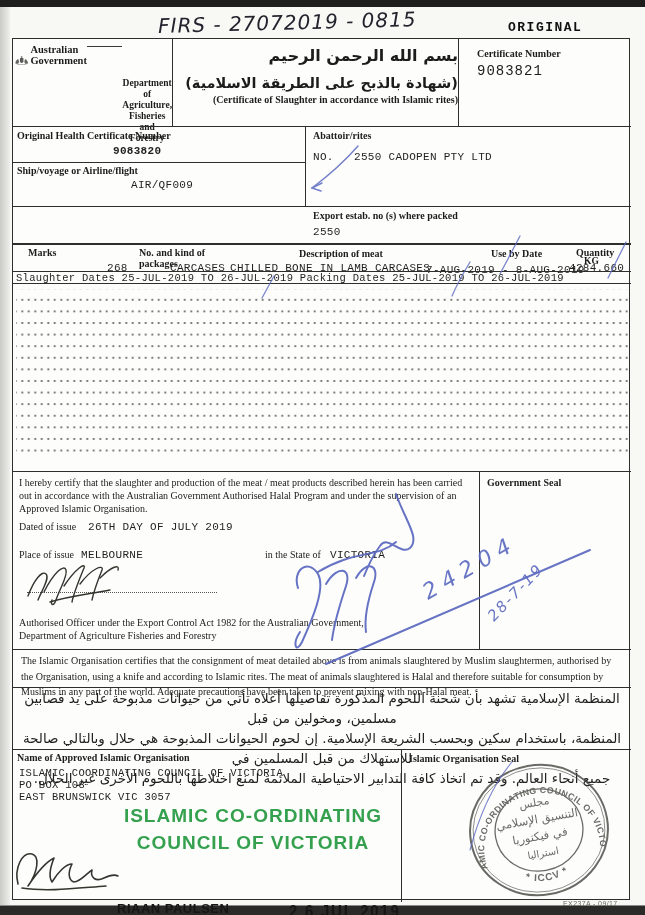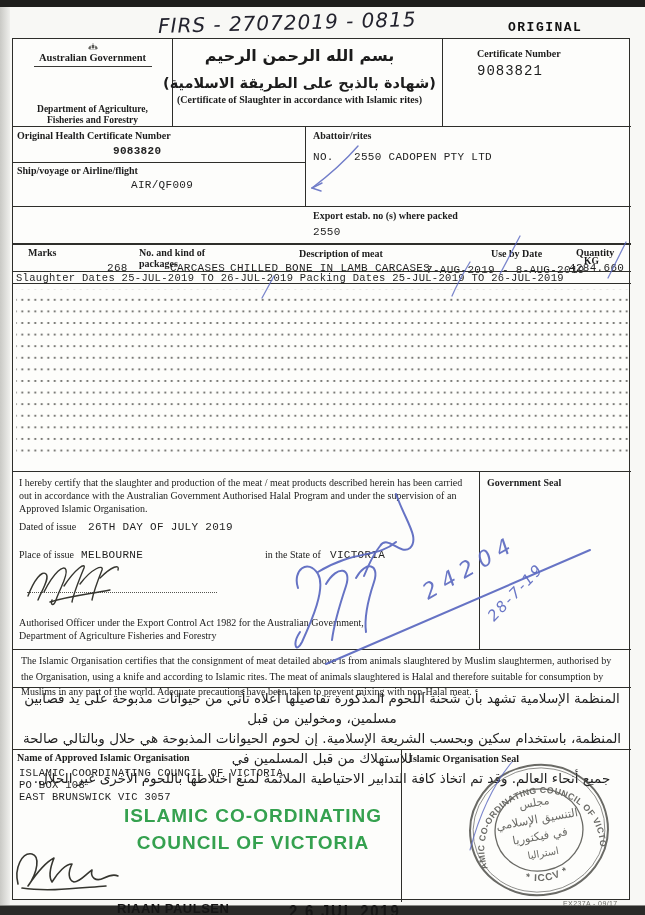--- a/index.html
+++ b/index.html
@@ -11,25 +11,25 @@
   .abs{position:absolute;}
   .doc{position:absolute;left:12px;top:38px;width:618px;height:862px;background:#fdfdfb;border:1.5px solid #2e2e2a;box-sizing:border-box;}
   .sec{position:absolute;left:0;width:618px;box-sizing:border-box;}
   .lbl{font-family:"Liberation Serif",serif;font-weight:bold;font-size:10px;color:#1c1c1c;}
   .lbl-sm{font-family:"Liberation Serif",serif;font-weight:bold;font-size:9.5px;color:#1c1c1c;}
   .mono{font-family:"Liberation Mono","DejaVu Sans Mono",monospace;font-size:11px;color:#1f1f1f;letter-spacing:.3px;white-space:nowrap;}
   .para{font-family:"Liberation Serif",serif;font-size:10px;color:#222;line-height:1.32;}
   .ar{font-family:"DejaVu Sans","Liberation Serif",sans-serif;direction:rtl;unicode-bidi:embed;}
   .handwritten-ref{position:absolute;left:158px;top:10px;width:300px;font-family:"DejaVu Sans",sans-serif;font-style:italic;font-size:20px;letter-spacing:1px;color:#23232e;transform:rotate(-1.5deg);white-space:nowrap;}
   .copy-label{position:absolute;left:508px;top:20px;font-family:"Liberation Mono","DejaVu Sans Mono",monospace;font-weight:bold;font-size:13px;letter-spacing:1.5px;color:#111;}
-  .box-logo{position:absolute;left:0;top:0;width:160px;height:87px;border-right:1px solid #2e2e2a;box-sizing:border-box;display:flex;flex-direction:column;align-items:center;padding-top:4px;}
+  .box-logo{position:absolute;left:0;top:0;width:160px;height:87px;border-right:1px solid #2e2e2a;box-sizing:border-box;display:flex;flex-direction:row;align-items:flex-start;padding-top:4px;}
   .gov-name{font-weight:bold;font-size:10.5px;margin-top:1px;}
   .logo-div{width:118px;border-top:1px solid #3a3a36;margin:3px 0 2px 0;}
   .dept-name{font-weight:bold;font-size:9.5px;text-align:center;width:120px;line-height:1.15;margin-top:35px;}
-  .box-title{position:absolute;left:144px;top:0;width:286px;height:87px;border-right:1px solid #2e2e2a;box-sizing:border-box;text-align:center;}
+  .box-title{position:absolute;left:160px;top:0;width:286px;height:87px;border-right:1px solid #2e2e2a;box-sizing:border-box;text-align:right;}
   .bismillah{font-size:16px;font-weight:bold;margin-top:7px;}
   .title-ar{font-size:14.5px;font-weight:bold;margin-top:10px;}
   .title-en{font-family:"Liberation Serif",serif;font-weight:bold;font-size:10px;margin-top:3px;}
   .box-certnum{position:absolute;left:446px;top:0;width:172px;height:87px;box-sizing:border-box;padding:9px 0 0 18px;}
   .certnum{font-family:"Liberation Mono","DejaVu Sans Mono",monospace;font-weight:normal;font-size:14px;letter-spacing:1px;margin-top:4px;}
   .row2{top:87px;height:80px;border-top:1px solid #2e2e2a;}
   .r2-left{position:absolute;left:0;top:0;width:293px;height:80px;border-right:1px solid #2e2e2a;box-sizing:border-box;text-decoration:underline;}
   .r2-sub{position:absolute;left:0;top:35px;width:292px;border-top:1px solid #2e2e2a;}
   .row3{top:167px;height:37px;border-top:1px solid #2e2e2a;}
   .r3-left{position:absolute;left:0;top:0;width:293px;height:37px;border-right:1px solid #2e2e2a;box-sizing:border-box;}

